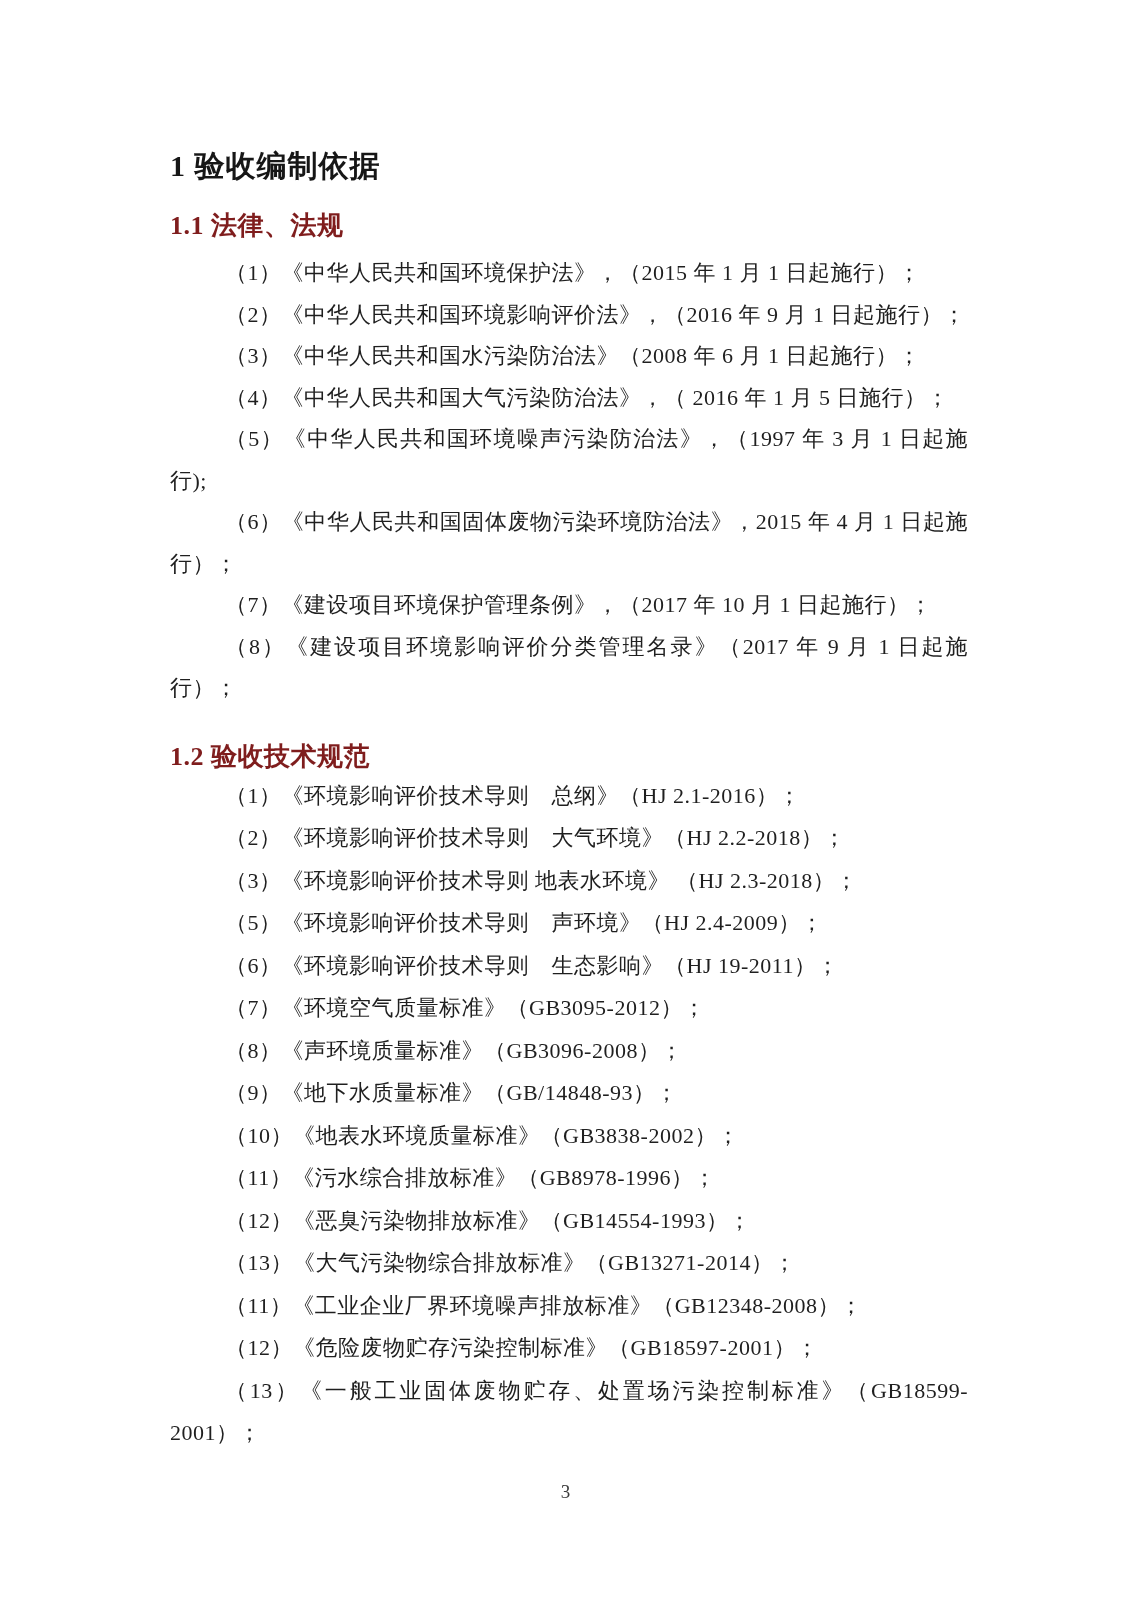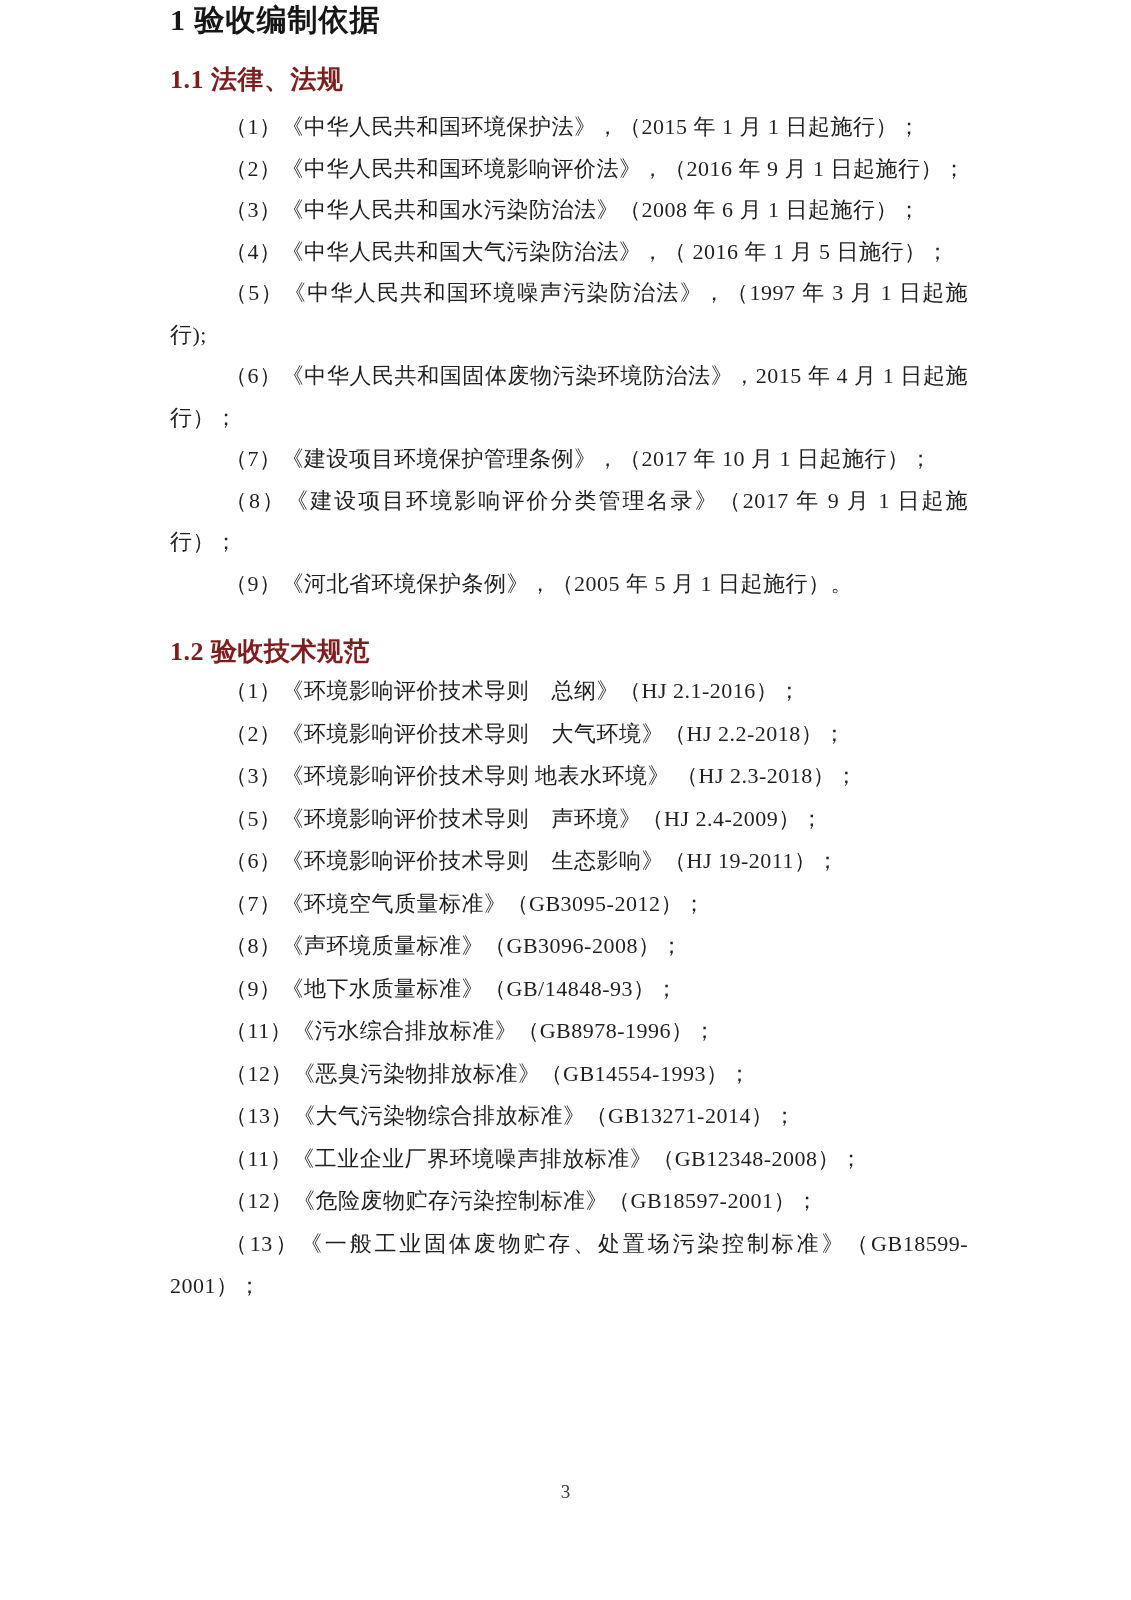--- a/index.html
+++ b/index.html
@@ -14,20 +14,21 @@
     font-family: "Liberation Serif", "DejaVu Serif", serif;
   }
   .content {
     position: absolute;
     left: 170px;
     top: 0;
     width: 798px;
   }
   .doc-title {
     margin: 0;
+    padding-top: 146px;
     font-size: 30px;
     line-height: 40px;
     font-weight: 700;
     letter-spacing: 1px;
     color: #161616;
   }
   .section-heading {
     margin: 0;
     font-size: 26px;
     line-height: 36px;
@@ -73,34 +74,34 @@
 
     <div class="items items-laws">
         <p class="doc-item">（1）《中华人民共和国环境保护法》，（2015 年 1 月 1 日起施行）；</p>
         <p class="doc-item">（2）《中华人民共和国环境影响评价法》，（2016 年 9 月 1 日起施行）；</p>
         <p class="doc-item">（3）《中华人民共和国水污染防治法》（2008 年 6 月 1 日起施行）；</p>
         <p class="doc-item">（4）《中华人民共和国大气污染防治法》，（ 2016 年 1 月 5 日施行）；</p>
         <p class="doc-item">（5）《中华人民共和国环境噪声污染防治法》，（1997 年 3 月 1 日起施行);</p>
         <p class="doc-item">（6）《中华人民共和国固体废物污染环境防治法》，2015 年 4 月 1 日起施行）；</p>
         <p class="doc-item">（7）《建设项目环境保护管理条例》，（2017 年 10 月 1 日起施行）；</p>
         <p class="doc-item">（8）《建设项目环境影响评价分类管理名录》（2017 年 9 月 1 日起施行）；</p>
-        <p class="doc-item">（9）《河北省环境保护条例》，（2005 年 5 月 1 日起施行）。</p>
       </div>
 
     <h2 class="section-heading heading-specs">1.2 验收技术规范</h2>
 
     <div class="items items-specs">
         <p class="doc-item">（1）《环境影响评价技术导则　总纲》（HJ 2.1-2016）；</p>
         <p class="doc-item">（2）《环境影响评价技术导则　大气环境》（HJ 2.2-2018）；</p>
         <p class="doc-item">（3）《环境影响评价技术导则 地表水环境》 （HJ 2.3-2018）；</p>
         <p class="doc-item">（5）《环境影响评价技术导则　声环境》（HJ 2.4-2009）；</p>
         <p class="doc-item">（6）《环境影响评价技术导则　生态影响》（HJ 19-2011）；</p>
         <p class="doc-item">（7）《环境空气质量标准》（GB3095-2012）；</p>
         <p class="doc-item">（8）《声环境质量标准》（GB3096-2008）；</p>
         <p class="doc-item">（9）《地下水质量标准》（GB/14848-93）；</p>
+        <p class="doc-item">（10）《地表水环境质量标准》（GB3838-2002）；</p>
         <p class="doc-item">（11）《污水综合排放标准》（GB8978-1996）；</p>
         <p class="doc-item">（12）《恶臭污染物排放标准》（GB14554-1993）；</p>
         <p class="doc-item">（13）《大气污染物综合排放标准》（GB13271-2014）；</p>
         <p class="doc-item">（11）《工业企业厂界环境噪声排放标准》（GB12348-2008）；</p>
         <p class="doc-item">（12）《危险废物贮存污染控制标准》（GB18597-2001）；</p>
         <p class="doc-item">（13）《一般工业固体废物贮存、处置场污染控制标准》（GB18599-2001）；</p>
       </div>
 
   </div>
 

